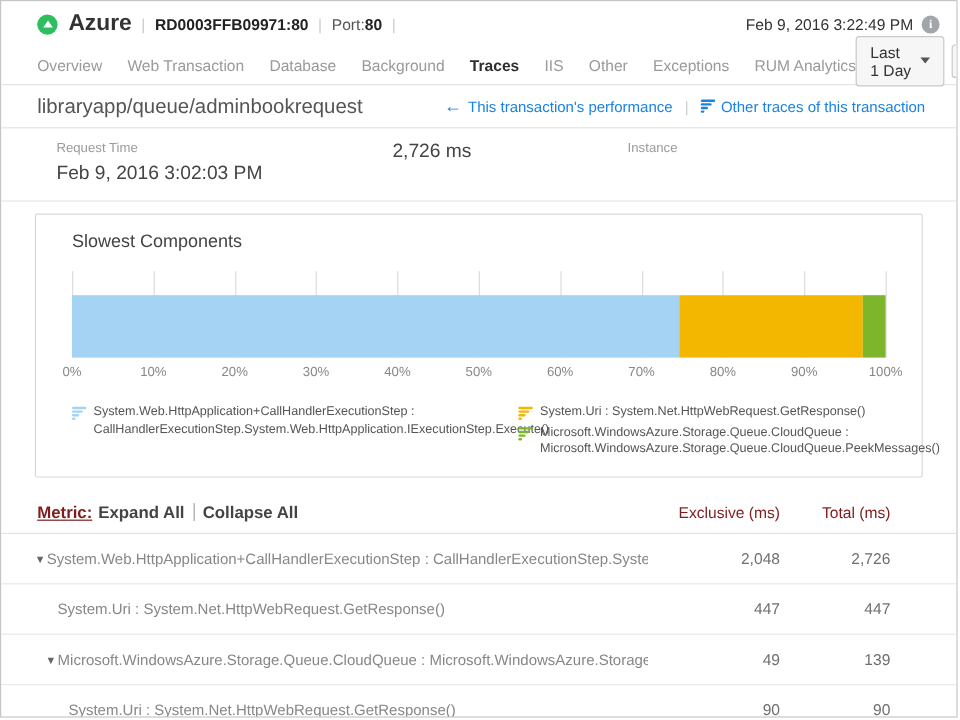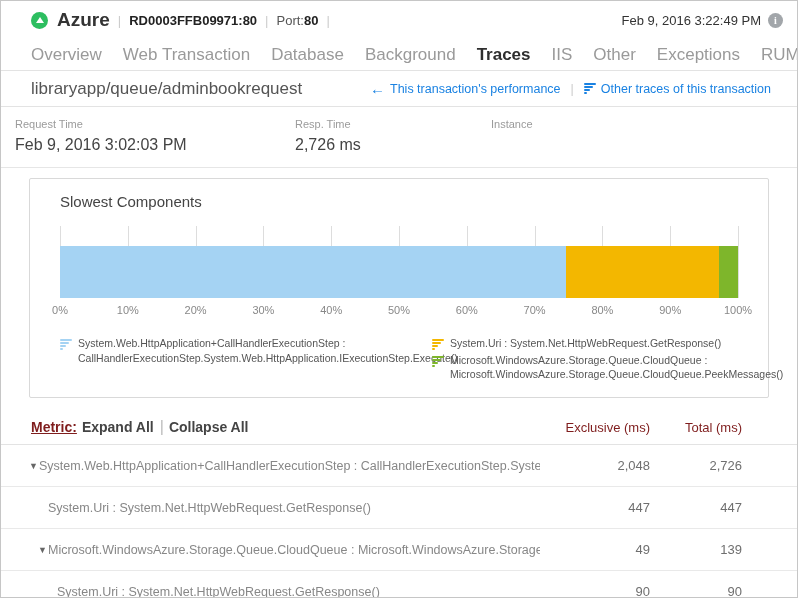--- a/index.html
+++ b/index.html
@@ -14,21 +14,21 @@
   .hsep { color: #ccc; margin: 0 8px; font-size: 13px; }
   .hmeta { font-size: 13px; color: #555; }
   .hmeta b { color: #222; font-weight: 700; }
   .hdr-right { margin-left: auto; display: flex; align-items: center; gap: 7px; padding-left: 21px; }
   .timestamp { font-size: 13px; color: #333; }
   .info-icon { width: 15px; height: 15px; border-radius: 50%; background: #a2a6aa; color: #fff; font-size: 10px; font-weight: 700; display: flex; align-items: center; justify-content: center; font-family: "Liberation Serif", serif; }
 
   
   .nav { height: 32px; display: flex; align-items: center; padding: 0 14px 0 30px; border-bottom: 1px solid #e3e3e3; }
   .tabs { display: flex; gap: 21px; align-items: center; }
-  .tab { font-size: 17px; color: #9a9a9a; cursor: pointer; white-space: nowrap; }
+  .tab { font-size: 13px; color: #9a9a9a; cursor: pointer; white-space: nowrap; }
   .tab.active { color: #2e2e2e; font-weight: 700; }
   .nav-right { margin-left: auto; display: flex; align-items: center; gap: 6px; position: relative; top: -4px; }
   .btn { border: 1px solid #c9c9c9; border-radius: 3px; background: #f6f6f6; font-size: 13px; color: #333; display: flex; align-items: center; cursor: pointer; }
   .time-btn { padding: 5px 11px; gap: 7px; }
   .caret-down { width: 0; height: 0; border-left: 4px solid transparent; border-right: 4px solid transparent; border-top: 5px solid #555; }
   .menu-btn { width: 30px; height: 28px; justify-content: center; flex-direction: column; gap: 2px; }
 
   
   .ttl-row { height: 36px; display: flex; align-items: center; padding: 0 26px 0 30px; border-bottom: 1px solid #e3e3e3; }
   .ttl { font-size: 17px; color: #555; }
@@ -37,21 +37,21 @@
   .arrow-left { color: #1a82e2; font-size: 15px; line-height: 1; }
   .vsep { color: #ccc; margin: 0 10px; }
   .bars-icon { display: inline-flex; flex-direction: column; gap: 1px; flex: 0 0 auto; }
   .bars-icon i { display: block; height: 2px; border-radius: 1px; }
   .bars-icon i:nth-child(1) { width: 12px; }
   .bars-icon i:nth-child(2) { width: 9px; }
   .bars-icon i:nth-child(3) { width: 6px; }
   .bars-icon i:nth-child(4) { width: 3px; }
 
   
-  .info-row { display: flex; padding: 11px 14px 13px; border-bottom: 1px solid #e6e6e6; }
+  .info-row { display: flex; padding: 11px 46px 13px; border-bottom: 1px solid #e6e6e6; }
   .info-col .lbl { font-size: 11px; color: #9b9b9b; margin-bottom: 6px; }
   .info-col .val { font-size: 16px; color: #444; }
   .col-1 { width: 280px; }
   .col-2 { width: 196px; }
   .col-3 { flex: 1; }
   .col-3 .val { font-size: 15px; }
 
   
   .chart-panel { margin: 10px 28px 12px; border: 1px solid #d9d9d9; border-radius: 2px; padding: 14px 30px 15px; }
   .chart-title { font-size: 15px; color: #444; margin-bottom: 16px; }
@@ -147,21 +147,20 @@
       </span>
     </span>
   </div>
 
   <div class="info-row">
     <div class="info-col col-1">
       <div class="lbl">Request Time</div>
       <div class="val">Feb 9, 2016 3:02:03 PM</div>
     </div>
     <div class="info-col col-2">
-      <div class="lbl">Resp. Time</div>
       <div class="val">2,726 ms</div>
     </div>
     <div class="info-col col-3">
       <div class="lbl">Instance</div>
     </div>
   </div>
 
   <div class="chart-panel">
     <div class="chart-title">Slowest Components</div>
     <div class="chart-area">

